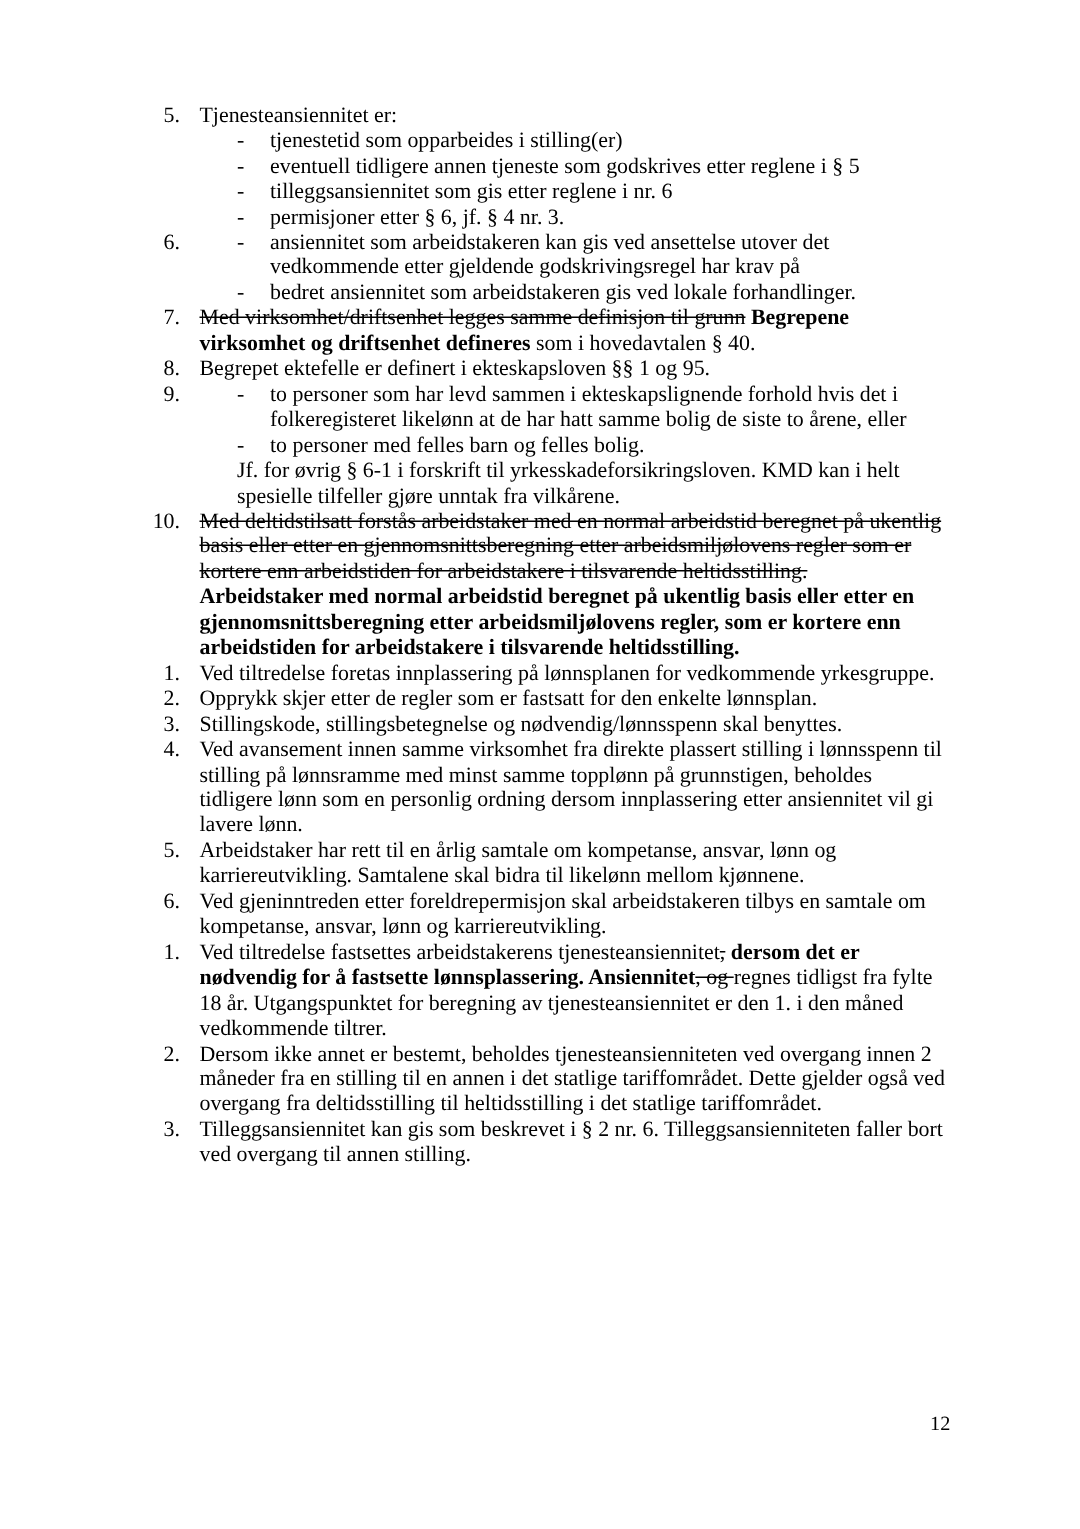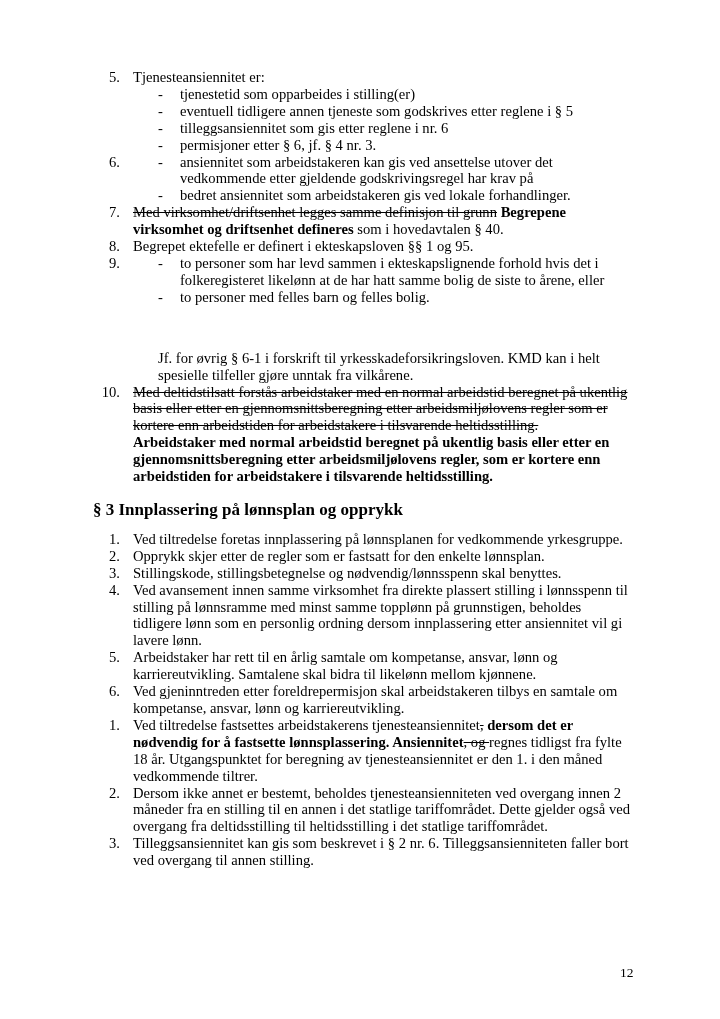--- a/index.html
+++ b/index.html
@@ -26,35 +26,34 @@
     flex: 0 0 40px;
     box-sizing: border-box;
     text-align: right;
     padding-right: 13px;
     white-space: nowrap;
   }
   .itext { flex: 1 1 auto; min-width: 0; }
   .sub { display: flex; margin-left: 25px; }
   .dash { flex: 0 0 22px; }
   .dtext { flex: 1 1 auto; min-width: 0; }
-  .note { margin-left: 25px; margin-top: 44px; }
+  .note { margin-left: 25px; }
   .b { font-weight: bold; }
   .st { text-decoration: line-through; }
   h2 {
     font-size: 17px;
     line-height: 21px;
     font-weight: bold;
     margin: 14px 0 11px 0;
   }
   .page-number {
     position: absolute;
     left: 620px;
     top: 941px;
     font-size: 13.5px;
-    margin-top: 24px;
   }
 </style>
 </head>
 <body>
 
 <div class="page">
   <div class="content">
       <div class="olist">
         <div class="item">
           <div class="num">5.</div>
@@ -118,21 +117,20 @@
           </div>
         </div>
         <div class="item">
           <div class="num">10.</div>
           <div class="itext">
             <div class="para"><span class="st">Med deltidstilsatt forstås arbeidstaker med en normal arbeidstid beregnet på ukentlig basis eller etter en gjennomsnittsberegning etter arbeidsmiljølovens regler som er kortere enn arbeidstiden for arbeidstakere i tilsvarende heltidsstilling.</span></div>
             <div class="para"><span class="b ">Arbeidstaker med normal arbeidstid beregnet på ukentlig basis eller etter en gjennomsnittsberegning etter arbeidsmiljølovens regler, som er kortere enn arbeidstiden for arbeidstakere i tilsvarende heltidsstilling.</span></div>
           </div>
         </div>
       </div>
-      <h2><span>§ 3 Innplassering på lønnsplan og opprykk</span></h2>
       <div class="olist">
         <div class="item">
           <div class="num">1.</div>
           <div class="itext">
             <div class="para"><span>Ved tiltredelse foretas innplassering på lønnsplanen for vedkommende yrkesgruppe.</span></div>
           </div>
         </div>
         <div class="item">
           <div class="num">2.</div>
           <div class="itext">

